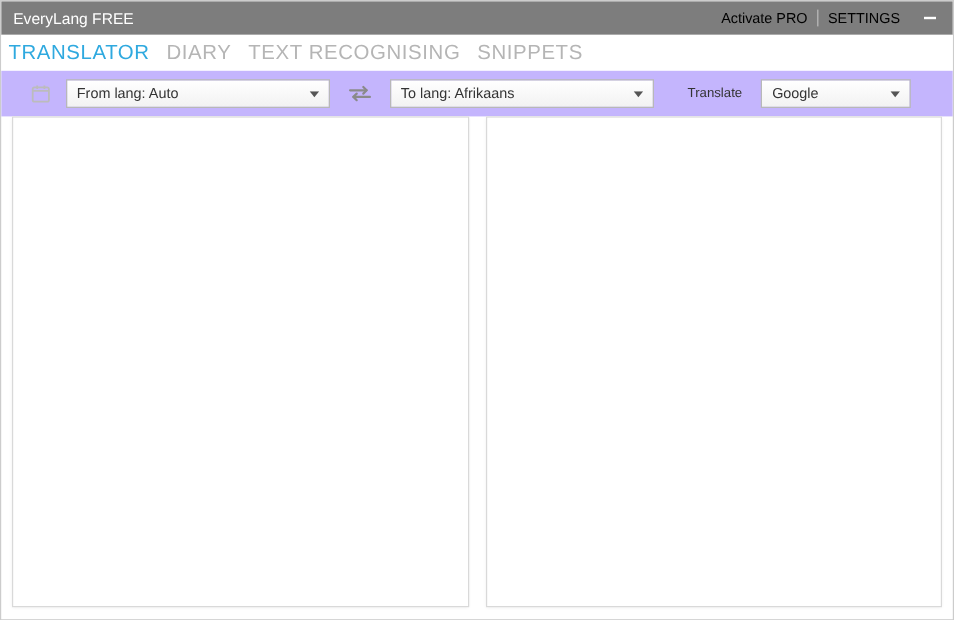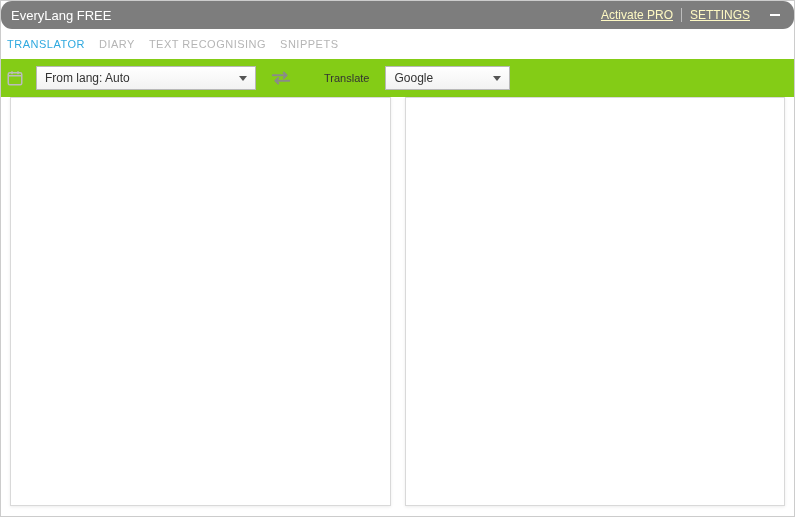--- a/index.html
+++ b/index.html
@@ -12,64 +12,62 @@
     border: 1px solid #ccc;
   }
   .titlebar {
     height: 28px;
     background: #7d7d7d;
     color: #ffffff;
     display: flex;
     align-items: center;
     padding: 0 8px 0 10px;
     font-size: 13px;
-    border-radius: 11px;
   }
   .titlebar .title { flex: 1; }
   .titlebar .right { display: flex; align-items: center; gap: 0; }
   .titlebar .link {
-    color: #fef9c3;
+    color: #000000;
     font-size: 12px;
     padding: 0 8px;
     cursor: pointer;
-    text-decoration: underline;
   }
   .titlebar .sep {
     width: 1px; height: 14px; background: #bdbdbd;
   }
   .titlebar .minbtn {
     width: 22px; height: 20px;
     display: flex; align-items: center; justify-content: center;
     margin-left: 6px;
     cursor: pointer;
   }
   .titlebar .minbtn .bar { width: 10px; height: 2px; background: #fff; }
   .tabs {
     height: 30px;
     display: flex;
     align-items: center;
     padding: 0 6px;
     gap: 14px;
     background: #fff;
   }
   .tab {
-    font-size: 11px;
+    font-size: 17px;
     letter-spacing: 0.5px;
     color: #b5b5b5;
     cursor: pointer;
     font-weight: 400;
   }
   .tab.active { color: #2fa9df; }
   .controls {
     height: 38px;
     display: flex;
     align-items: center;
-    padding: 0 3px;
+    padding: 0 22px;
     gap: 10px;
-    background: #84cc16;
+    background: #c4b5fd;
   }
   .calicon {
     width: 22px; height: 22px;
     display: flex; align-items: center; justify-content: center;
     color: #bcbcbc;
     cursor: pointer;
   }
   .select {
     height: 24px;
     border: 1px solid #b8b8b8;
@@ -167,20 +165,28 @@
 
   <div class="swap">
     <svg width="22" height="16" viewBox="0 0 24 16" fill="none" stroke="currentColor" stroke-width="2" stroke-linecap="round" stroke-linejoin="round">
       <line x1="3" y1="5" x2="18" y2="5"></line>
       <polyline points="15 2 18 5 15 8"></polyline>
       <line x1="21" y1="11" x2="6" y2="11"></line>
       <polyline points="9 8 6 11 9 14"></polyline>
     </svg>
   </div>
 
+  <div class="select to">
+    <span>To lang: Afrikaans</span>
+    <span class="caret">
+      <svg width="8" height="6" viewBox="0 0 8 6">
+          <path d="M0 0 L8 0 L4 5 Z" fill="#555"></path>
+        </svg>
+    </span>
+  </div>
 
   <div class="translate-label">Translate</div>
 
   <div class="select engine">
     <span>Google</span>
     <span class="caret">
       <svg width="8" height="6" viewBox="0 0 8 6">
           <path d="M0 0 L8 0 L4 5 Z" fill="#555"></path>
         </svg>
     </span>

